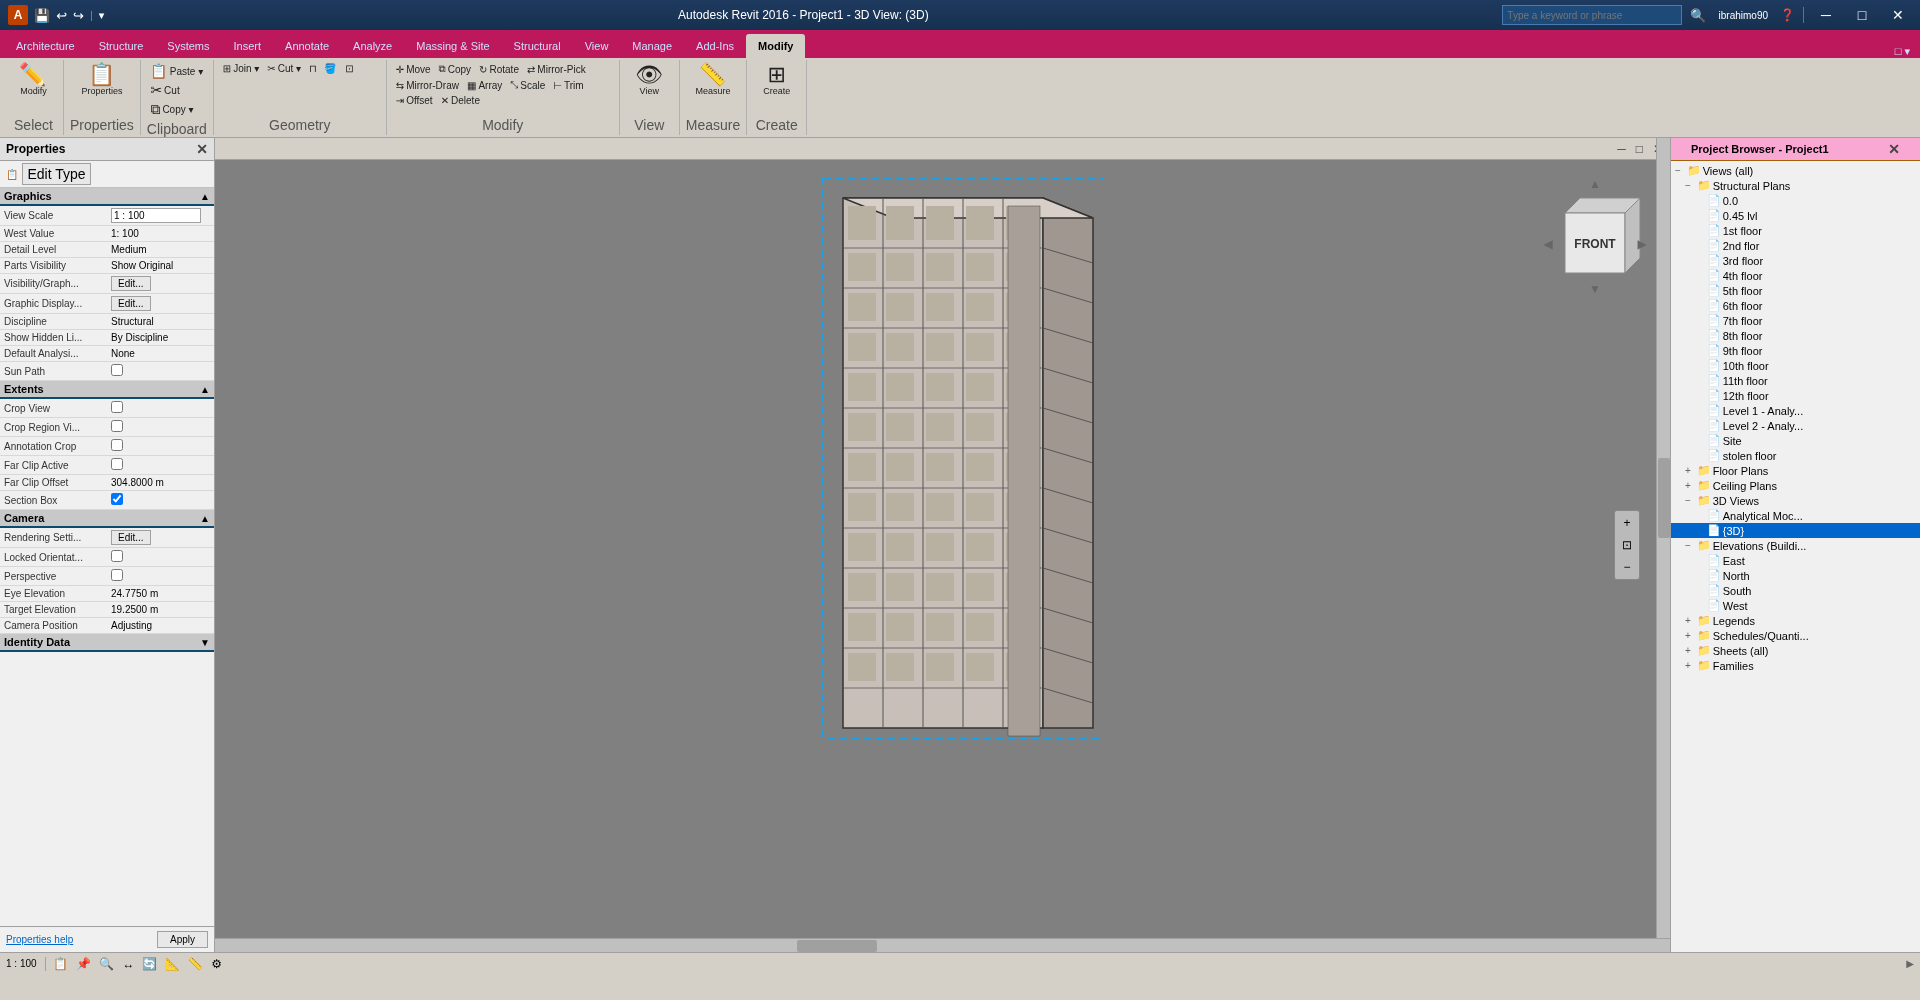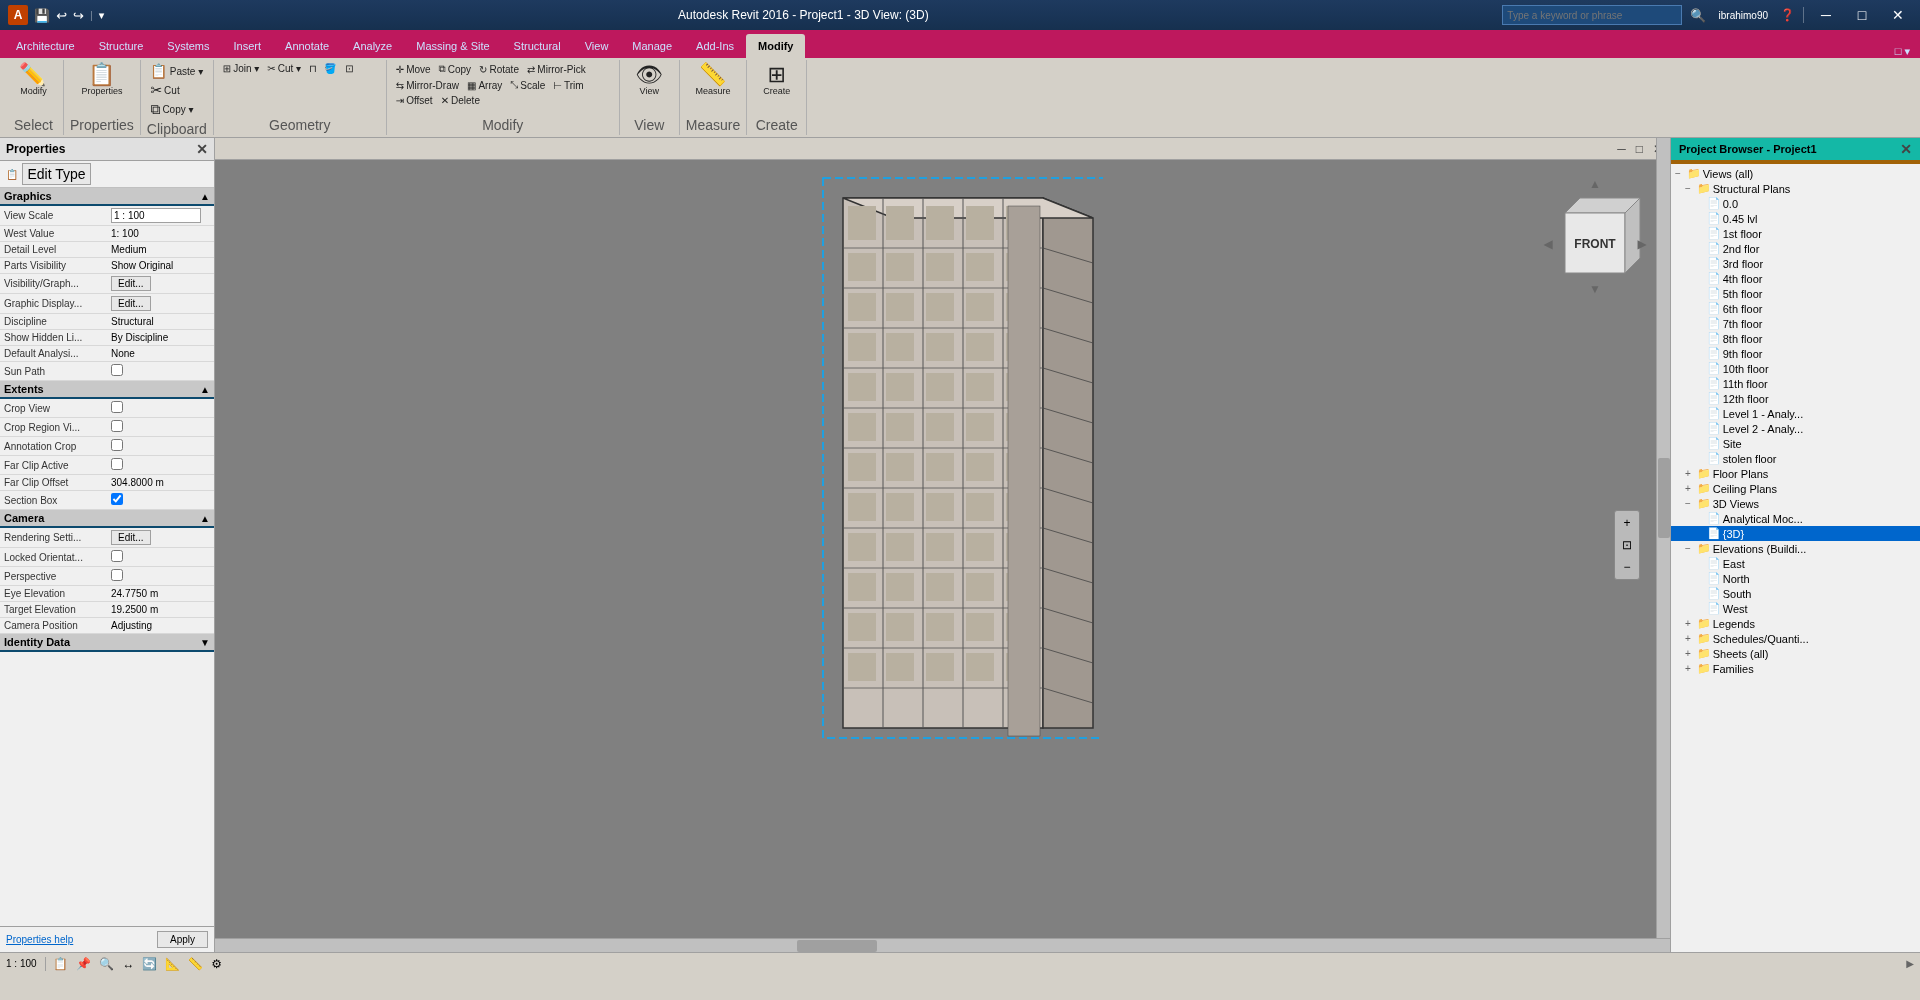--- a/index.html
+++ b/index.html
@@ -195,26 +195,26 @@
 
     
     #project-browser {
       width: 250px;
       background: #f0f0f0;
       border-left: 1px solid #a0a0a0;
       display: flex;
       flex-direction: column;
     }
     #pb-header {
-      background: #14b8a6;
-      padding: 3px 8px;
+      background: #f9a8d4;
+      padding: 3px 20px;
       display: flex;
       align-items: center;
       justify-content: space-between;
-      border-bottom: 4px solid #a16207;
+      border-bottom: 1px solid #a16207;
       font-weight: 600;
       font-size: 11px;
     }
     #pb-close { cursor: pointer; font-size: 14px; color: #444; }
     #pb-content { flex: 1; overflow-y: auto; padding: 2px 0; }
     .pb-item { padding: 1px 0; display: flex; align-items: center; gap: 2px; cursor: pointer; font-size: 11px; }
     .pb-item.active { background: #0066cc; color: white; }
     .pb-indent-0 { padding-left: 4px; }
     .pb-indent-1 { padding-left: 14px; }
     .pb-indent-2 { padding-left: 24px; }

